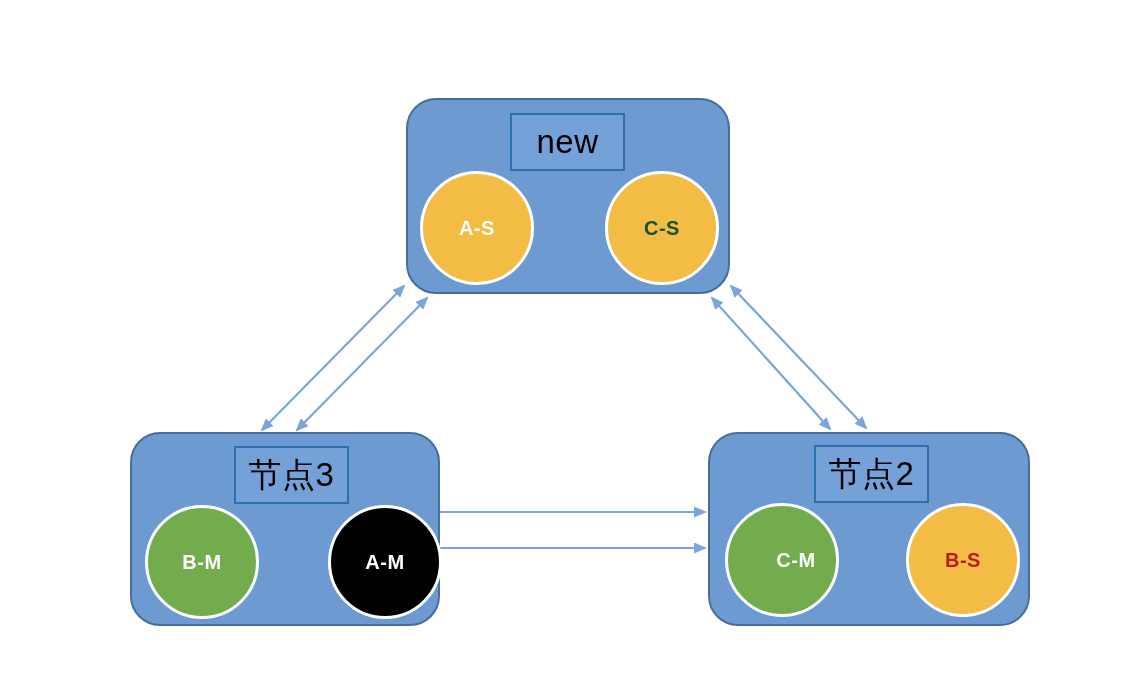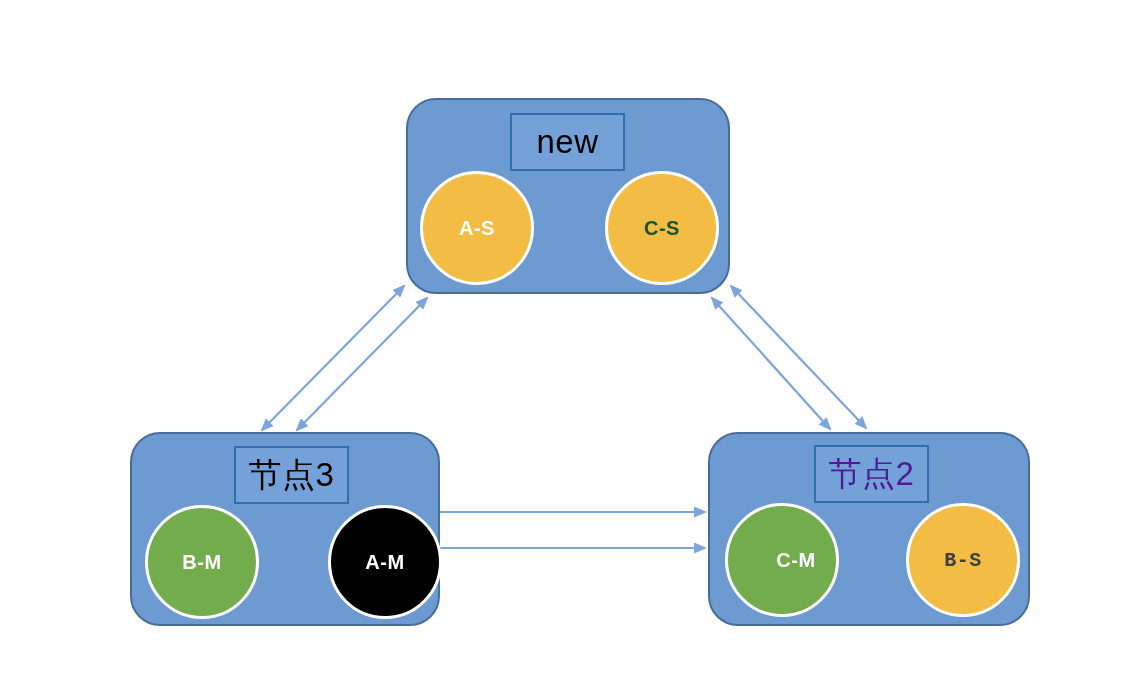--- a/index.html
+++ b/index.html
@@ -93,23 +93,23 @@
     <div class="circle" style="left: 13px; top: 71px; width: 114px; height: 114px; background: rgb(115, 172, 76); border-color: rgb(255, 255, 255); align-items: center;">
       <span style="color: rgb(255, 255, 255);">B-M</span>
     </div>
     <div class="circle" style="left: 196px; top: 71px; width: 114px; height: 114px; background: #000000; border-color: rgb(255, 255, 255);">
       <span style="color: rgb(255, 255, 255);">A-M</span>
     </div>
   </div>
 
   <div class="node" style="left: 708px; top: 432px; width: 322px; height: 194px; background: rgb(108, 154, 209); border-color: rgb(72, 108, 156);">
     <div class="label-box" style="left: 104px; top: 11px; width: 115px; height: 58px; background: rgb(116, 161, 215); border-color: rgb(47, 111, 174);">
-      <span style="color: #4c1d95;">节点2</span>
+      <span style="color: #000000;">节点2</span>
     </div>
     <div class="circle" style="left: 15px; top: 69px; width: 114px; height: 114px; background: rgb(115, 172, 76); border-color: rgb(255, 255, 255);">
       <span style="color: rgb(255, 255, 255); margin-left: 28px;">C-M</span>
     </div>
     <div class="circle" style="left: 196px; top: 69px; width: 114px; height: 114px; background: rgb(243, 189, 69); border-color: rgb(255, 255, 255);">
-      <span style="color: #404040; font-family: Liberation Mono, monospace;">B-S</span>
+      <span style="color: #b91c1c;">B-S</span>
     </div>
   </div>
 
 </div>
 
 </body></html>

